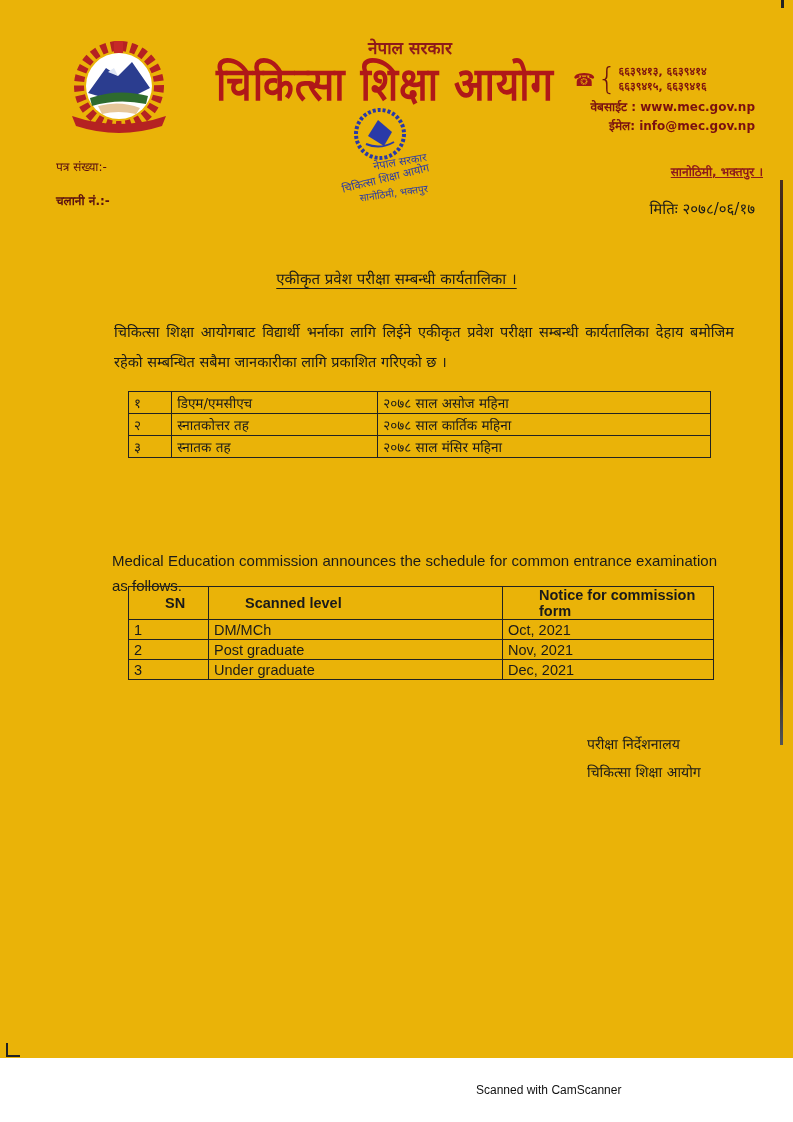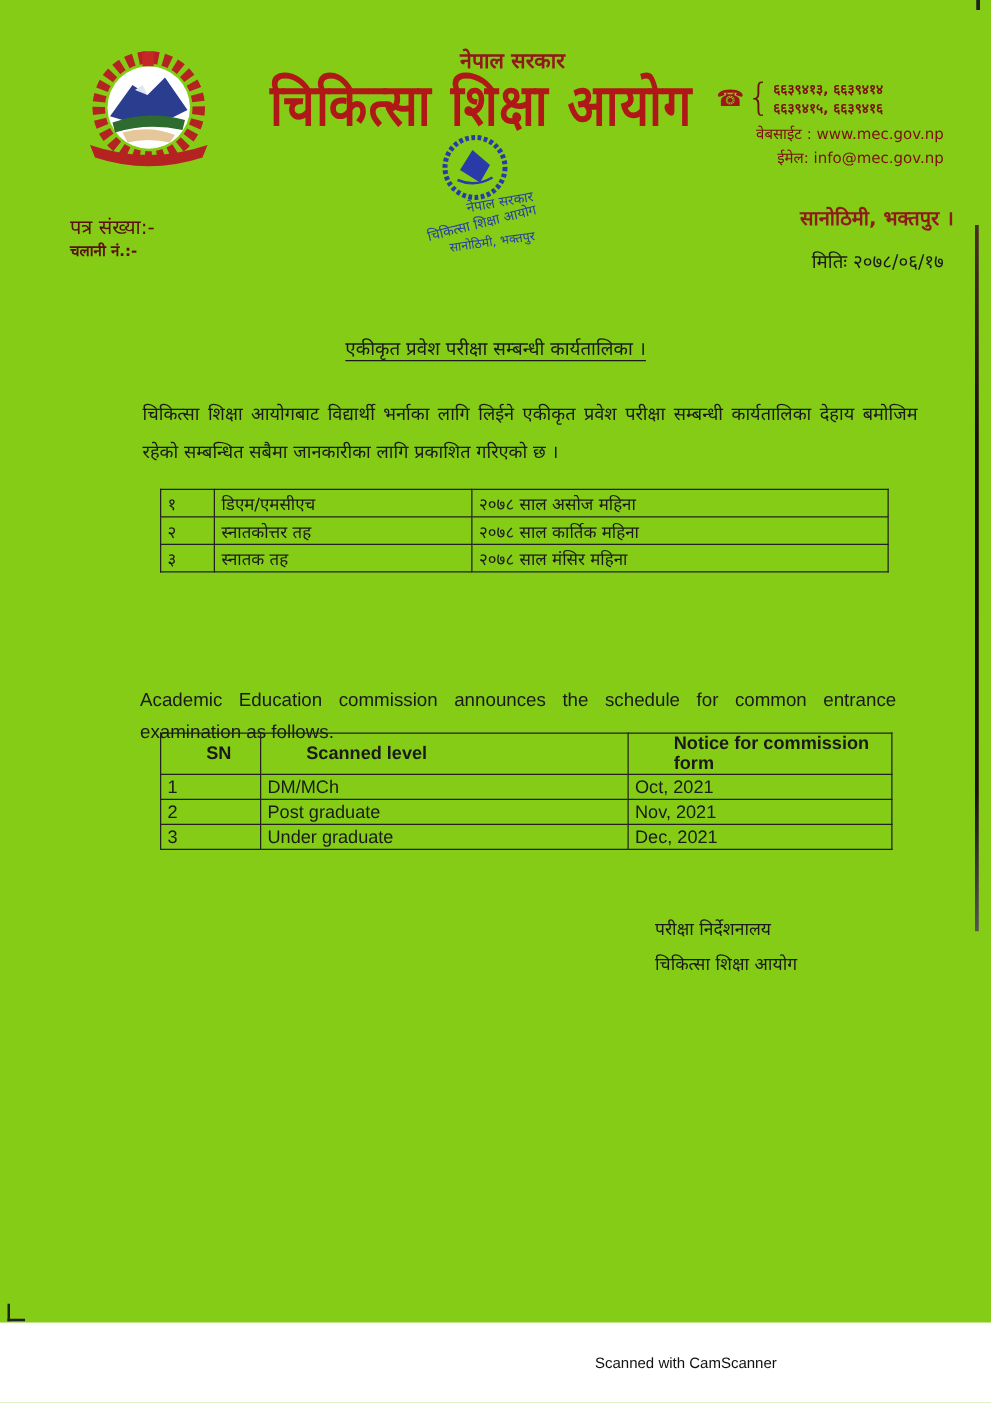--- a/index.html
+++ b/index.html
@@ -2,21 +2,21 @@
 <html><head>
   <meta charset="utf-8">
   <style>
     html, body { margin: 0; padding: 0; background: #ffffff; }
     body {
       width: 793px; height: 1122px; position: relative; overflow: hidden;
       font-family: "DejaVu Sans", sans-serif; color: #1a1a1a;
     }
     .page {
       position: absolute; left: 0; top: 0; width: 793px; height: 1058px;
-      background: #84cc16;
+      background: #eab308;
     }
     .edge-right {
       position: absolute; left: 780px; top: 180px; width: 3px; height: 565px;
       background: linear-gradient(#4a3020, #1a0c08 30%, #1b0e0a 80%, #555);
     }
     .edge-right-top {
       position: absolute; left: 781px; top: 0; width: 3px; height: 8px; background: #222;
     }
     .corner-mark {
       position: absolute; left: 6px; top: 1043px; width: 12px; height: 12px;
@@ -29,25 +29,25 @@
       font-size: 17px; font-weight: bold; color: #8e1a1a; }
     .org-title { left: 205px; top: 55px; width: 360px; text-align: center;
       font-size: 40px; font-weight: bold; color: #b01818; letter-spacing: 1px;
       font-family: "DejaVu Sans", sans-serif; transform: scaleY(1.15); }
     .emblem { left: 58px; top: 38px; width: 122px; height: 100px; }
     .seal { left: 318px; top: 104px; width: 130px; height: 100px; }
     .phone-block { left: 573px; top: 64px; display: flex; align-items: center; }
     .phone-icon { font-size: 18px; color: #a01616; margin-right: 2px; }
     .brace { font-size: 30px; color: #6a1010; line-height: 28px; margin-right: 2px; font-weight: 200;}
     .phones { font-size: 11px; color: #7a1010; line-height: 15px; font-weight: bold; }
-    .website, .email { right: 38px; font-size: 12px; color: #7a1010; font-weight: normal; text-align: right; }
+    .website, .email { right: 38px; font-size: 12px; color: #7a1010; font-weight: bold; text-align: right; }
     .website { top: 98px; }
     .email { top: 117px; }
-    .address { right: 30px; top: 163px; font-size: 16px; font-weight: bold; color: #8e1a1a; }
-    .ref-label { left: 56px; top: 170px; font-size: 16px; color: #5a1010; }
+    .address { right: 30px; top: 163px; font-size: 12px; font-weight: bold; color: #8e1a1a; text-decoration: underline; }
+    .ref-label { left: 56px; top: 158px; font-size: 12px; color: #5a1010; }
     .dispatch-label { left: 56px; top: 192px; font-size: 12px; color: #5a1010; font-weight: bold; }
     .date { right: 38px; top: 198px; font-size: 15px; color: #1a1a1a; }
 
     
     .doc-title { left: 100px; top: 268px; width: 593px; text-align: center;
       font-size: 15px; color: #1a1a1a; }
     .doc-title span { text-decoration: underline; text-underline-offset: 4px; }
     .intro { left: 114px; top: 317px; width: 620px; font-size: 14.5px; line-height: 30px; color: #1a1a1a; text-align: justify; }
 
     table { border-collapse: collapse; position: absolute; }
@@ -57,21 +57,21 @@
     .np-table .c1 { width: 33px; }
     .np-table .c2 { width: 262px; }
 
     .en-intro { left: 112px; top: 548px; width: 605px; font-size: 15px; line-height: 25px; color: #1a1a1a; text-align: justify; font-family: "Liberation Sans", sans-serif; }
     .en-table { left: 128px; top: 586px; width: 586px; font-size: 14.5px; font-family: "Liberation Sans", sans-serif; }
     .en-table td, .en-table th { height: 19px; }
     .en-table th { font-weight: bold; padding-left: 36px; }
     .en-table .c1 { width: 38px; }
     .en-table .c2 { width: 252px; }
 
-    .signature { left: 524px; top: 730px; font-size: 14px; line-height: 28px; color: #1a1a1a; }
+    .signature { left: 587px; top: 730px; font-size: 14px; line-height: 28px; color: #1a1a1a; }
 
     .footer { left: 476px; top: 1083px; font-size: 12px; color: #111; font-family: "Liberation Sans", sans-serif; }
   </style>
 </head>
 <body>
 
 <div class="page">
   <div class="edge-right-top"></div>
   <div class="edge-right"></div>
   <div class="corner-mark"></div>
@@ -136,21 +136,21 @@
       <td>२०७८ साल कार्तिक महिना</td>
     </tr>
     <tr>
       <td>३</td>
       <td>स्नातक तह</td>
       <td>२०७८ साल मंसिर महिना</td>
     </tr>
   </tbody>
     </table>
 
-  <div class="abs en-intro">Academic Education commission announces the schedule for common entrance examination as follows.</div>
+  <div class="abs en-intro">Medical Education commission announces the schedule for common entrance examination as follows.</div>
 
   <table class="en-table">
     <tbody>
         <tr>
       <th class="c1">SN</th>
       <th class="c2">Scanned level</th>
       <th>Notice for commission form</th>
     </tr>
     <tr>
       <td>1</td>

